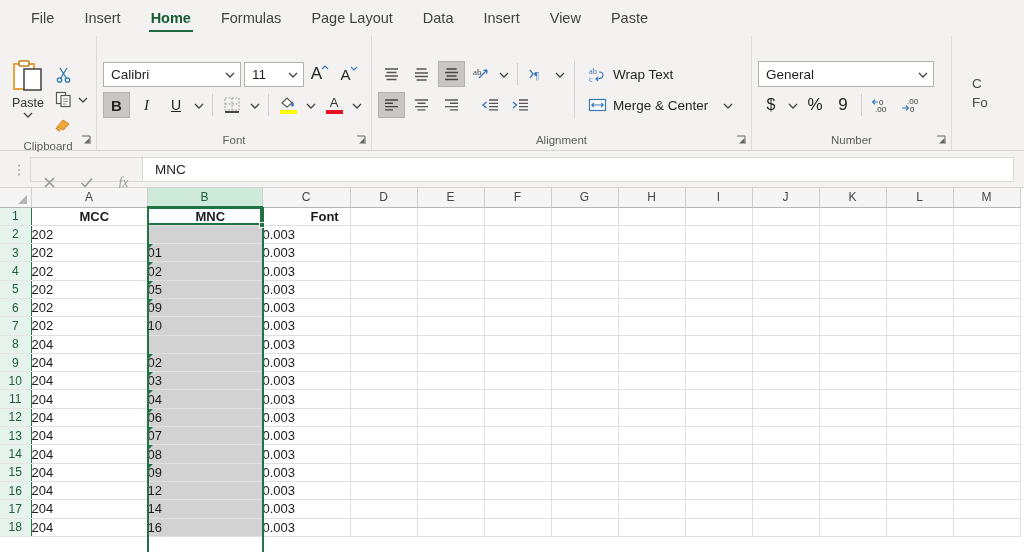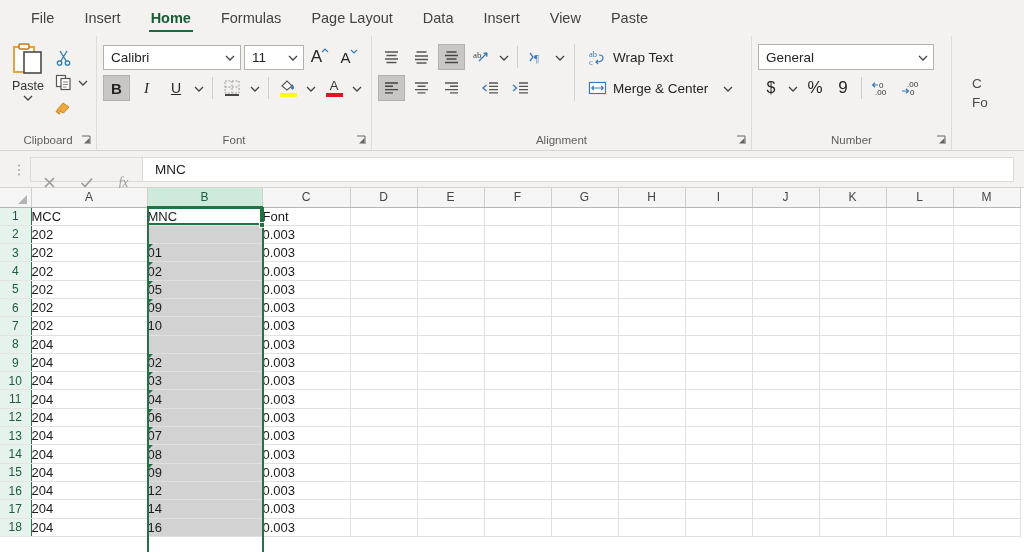--- a/index.html
+++ b/index.html
@@ -48,21 +48,21 @@
     position: relative;
     border-bottom: 1px solid #d6d3d1;
   }
   .group {
     position: relative;
     display: flex;
     flex-direction: column;
     padding: 4px 6px 0 6px;
     border-right: 1px solid #dedbd9;
   }
-  .group-body { flex: 1; display: flex; align-items: flex-start; }
+  .group-body { flex: 1; display: flex; align-items: flex-start; margin-top: 17px; }
   .group-label {
     height: 20px;
     font-size: 11.5px;
     color: #605e5c;
     text-align: center;
     line-height: 20px;
     position: relative;
   }
   .launcher {
     position: absolute;
@@ -240,21 +240,21 @@
     border-right: 1px solid #e0e0e0;
     border-bottom: 1px solid #e0e0e0;
     font-size: 13px;
     color: #1b1b1b;
     padding: 0 0 0 5px;
     white-space: nowrap;
     overflow: hidden;
     cursor: cell;
     position: relative;
   }
-  td.cell.bold { font-weight: normal; }
+  td.cell.bold { font-weight: bold; padding-left: 48px; }
   td.cell.selcol { background: #d2d2d2; }
   td.cell.active {
     background: #ffffff;
     outline: 2px solid #217346;
     outline-offset: -2px;
     z-index: 3;
   }
   .errtri {
     position: absolute;
     left: 0; top: 0;

